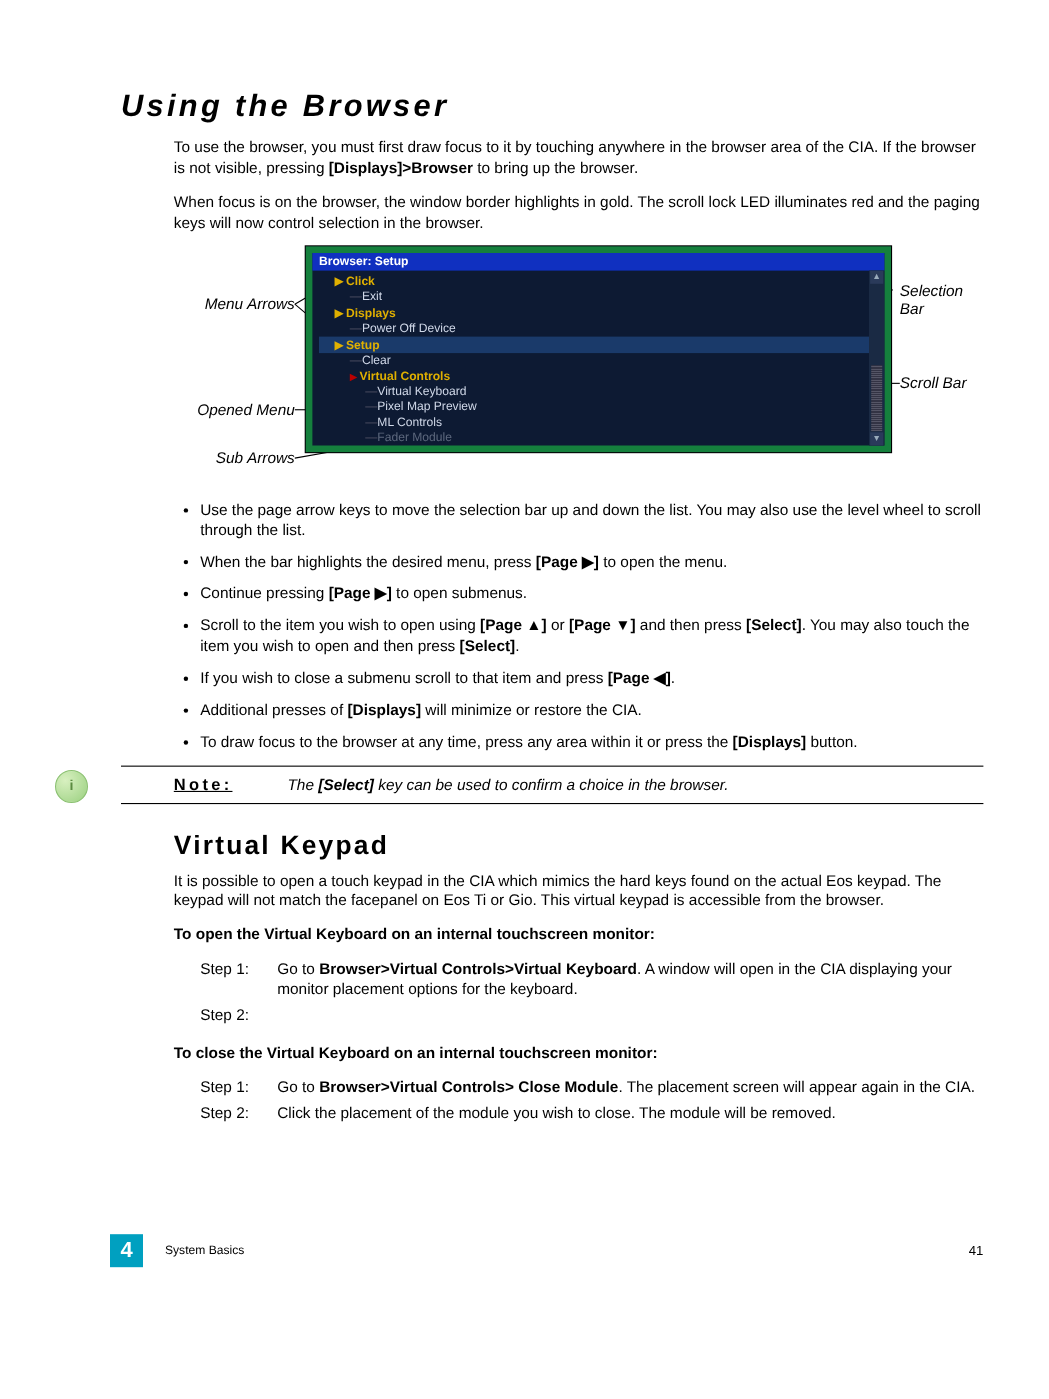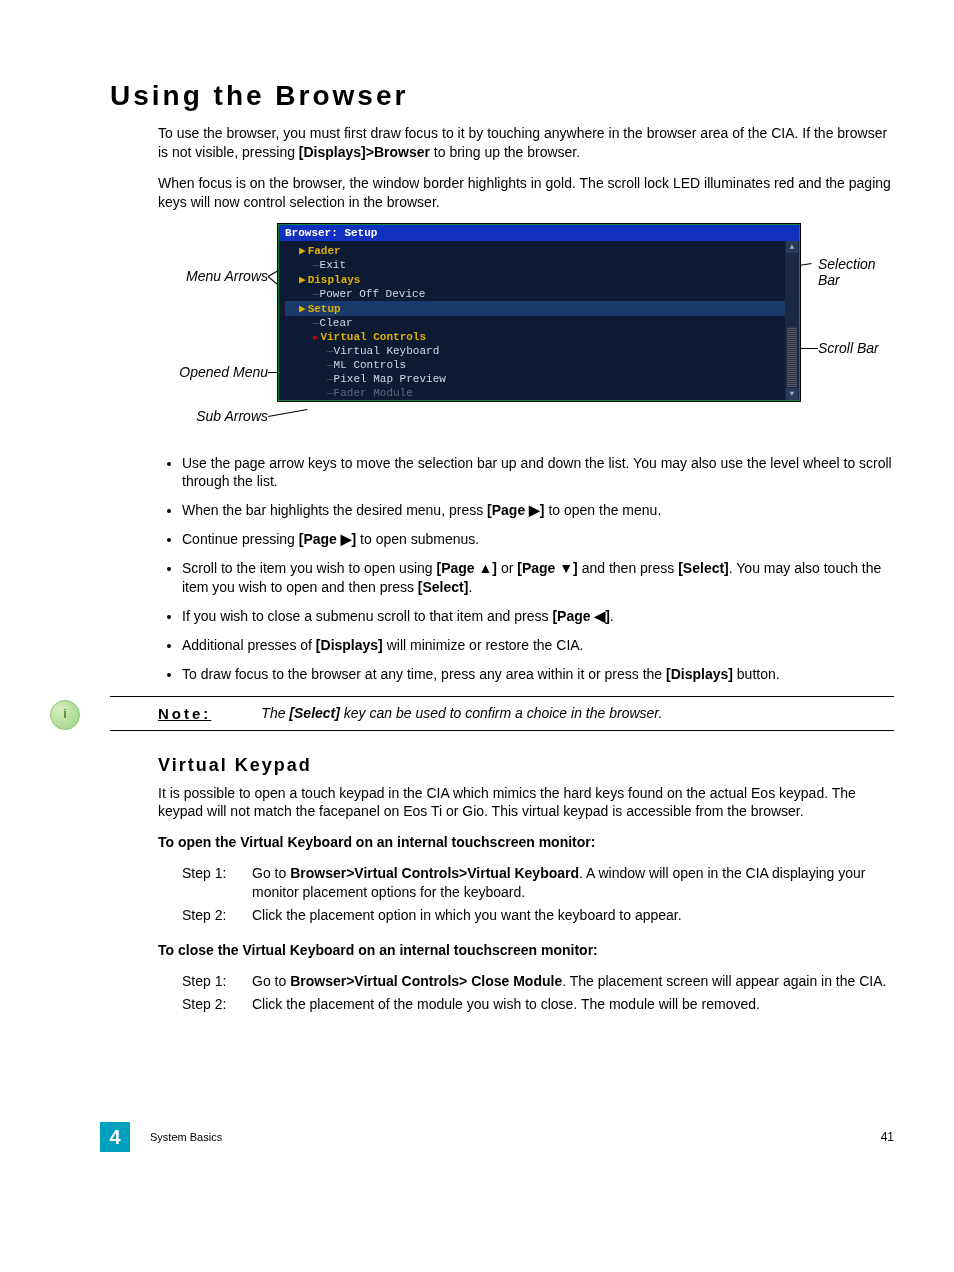--- a/index.html
+++ b/index.html
@@ -15,20 +15,21 @@
     padding: 80px 60px 40px 110px;
     position: relative;
     min-height: 1192px;
     box-sizing: border-box;
   }
   h1.section-title {
     font-size: 28px;
     font-weight: bold;
     letter-spacing: 3px;
     margin: 0 0 12px 0;
+    font-style: italic;
   }
   .body-indent {
     margin-left: 48px;
   }
   p {
     margin: 0 0 12px 0;
     line-height: 1.35;
   }
   .bold { font-weight: bold; }
   .figure-wrap {
@@ -43,25 +44,24 @@
     font-size: 14px;
     text-align: right;
   }
   .callout.right { text-align: left; }
   .browser-window {
     position: absolute;
     left: 120px;
     top: 0;
     width: 520px;
     background: #0d1a33;
-    border: 1px solid #15803d;
+    border: 6px solid #15803d;
     font-size: 11px;
     color: #d0d8e8;
     box-shadow: 0 0 0 1px #000;
-    font-family: Liberation Mono, monospace;
   }
   .browser-title {
     background: #1030c0;
     color: #fff;
     font-weight: bold;
     padding: 2px 6px;
     font-size: 11px;
   }
   .browser-body {
     display: flex;
@@ -150,21 +150,21 @@
   .note-label {
     font-weight: bold;
     letter-spacing: 3px;
     text-decoration: underline;
     font-size: 15px;
     flex: 0 0 auto;
   }
   .note-text { font-style: italic; }
 
   h2.sub-title {
-    font-size: 18px;
+    font-size: 24px;
     font-weight: bold;
     letter-spacing: 2px;
     margin: 24px 0 8px 0;
   }
   .step-block {
     margin-left: 24px;
   }
   .step-row {
     display: flex;
     margin-bottom: 4px;
@@ -238,30 +238,30 @@
       <div class="leadline" style="left:110px; top:52px; width:36px; transform:rotate(40deg);"></div>
       <div class="leadline" style="left:110px; top:148px; width:30px;"></div>
       <div class="leadline" style="left:110px; top:192px; width:40px; transform:rotate(-10deg);"></div>
       <div class="leadline" style="left:300px; top:95px; width:358px; transform:rotate(-9deg);"></div>
       <div class="leadline" style="left:642px; top:124px; width:18px;"></div>
 
       <div class="browser-window">
         <div class="browser-title">Browser: Setup</div>
         <div class="browser-body">
           <div class="browser-list" id="browser-list">
-              <div class="bi-row bi-indent1"><span class="bi-arrow">▶</span><span class="bi-bold">Fader</span></div>
+              <div class="bi-row bi-indent1"><span class="bi-arrow">▶</span><span class="bi-bold">Click</span></div>
               <div class="bi-row bi-indent2"><span style="color:#556;">—</span><span>Exit</span></div>
               <div class="bi-row bi-indent1"><span class="bi-arrow">▶</span><span class="bi-bold">Displays</span></div>
               <div class="bi-row bi-indent2"><span style="color:#556;">—</span><span>Power Off Device</span></div>
               <div class="bi-row bi-indent1 bi-sel"><span class="bi-arrow">▶</span><span class="bi-bold">Setup</span></div>
               <div class="bi-row bi-indent2"><span style="color:#556;">—</span><span>Clear</span></div>
               <div class="bi-row bi-indent2"><span class="bi-tick">▶</span><span class="bi-bold">Virtual Controls</span></div>
               <div class="bi-row bi-indent3"><span style="color:#556;">—</span><span>Virtual Keyboard</span></div>
+              <div class="bi-row bi-indent3"><span style="color:#556;">—</span><span>Pixel Map Preview</span></div>
               <div class="bi-row bi-indent3"><span style="color:#556;">—</span><span>ML Controls</span></div>
-              <div class="bi-row bi-indent3"><span style="color:#556;">—</span><span>Pixel Map Preview</span></div>
               <div class="bi-row bi-indent3 bi-cut"><span style="color:#556;">—</span><span style="opacity:.4;">Fader Module</span></div>
             </div>
           <div class="browser-scrolltrack">
             <div class="sb-btn">▲</div>
             <div style="flex:1"></div>
             <div class="sb-thumb"></div>
             <div class="sb-btn">▼</div>
           </div>
         </div>
       </div>
@@ -309,21 +309,20 @@
     <p class="bold">To open the Virtual Keyboard on an internal touchscreen monitor:</p>
     <div class="step-block">
       <div class="step-row">
         <span class="step-label">Step 1:</span>
         <span>
           <span>Go to </span><span class="bold">Browser&gt;Virtual Controls&gt;Virtual Keyboard</span><span>. A window will open in the CIA displaying your monitor placement options for the keyboard.</span>
         </span>
       </div>
       <div class="step-row">
         <span class="step-label">Step 2:</span>
-        <span>Click the placement option in which you want the keyboard to appear.</span>
       </div>
     </div>
 
     <p class="bold" style="margin-top:16px;">To close the Virtual Keyboard on an internal touchscreen monitor:</p>
     <div class="step-block">
       <div class="step-row">
         <span class="step-label">Step 1:</span>
         <span>
           <span>Go to </span><span class="bold">Browser&gt;Virtual Controls&gt; Close Module</span><span>. The placement screen will appear again in the CIA.</span>
         </span>

